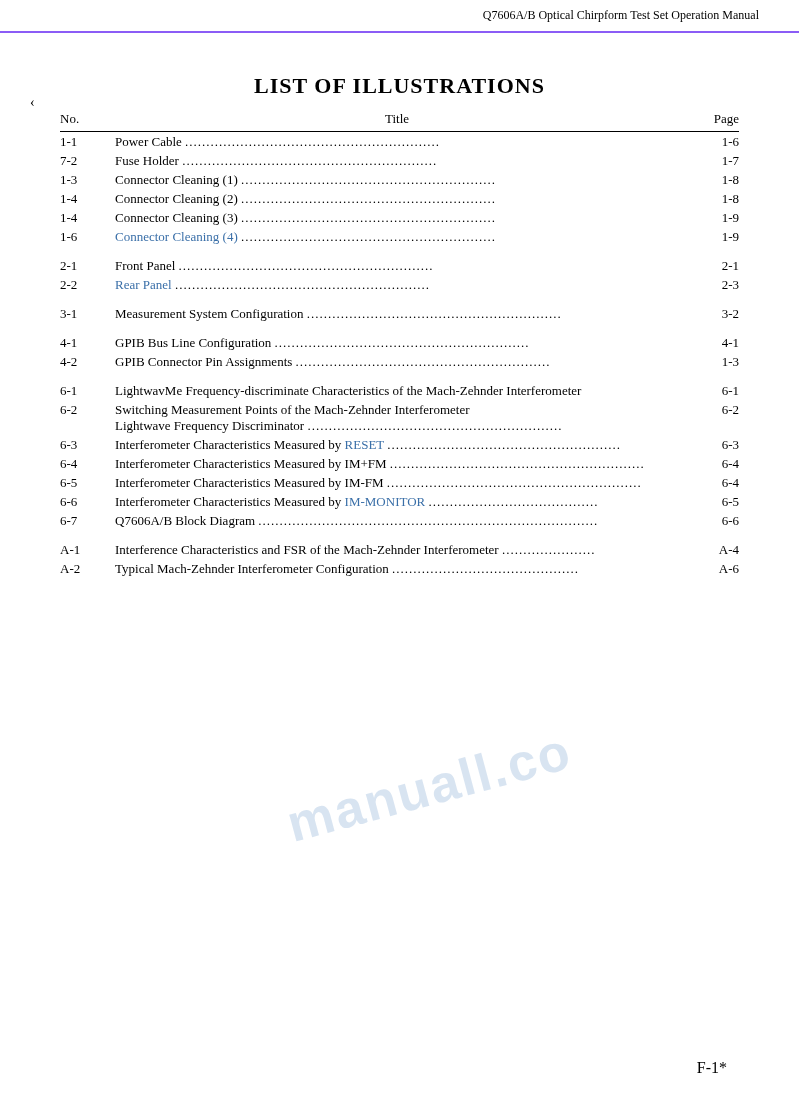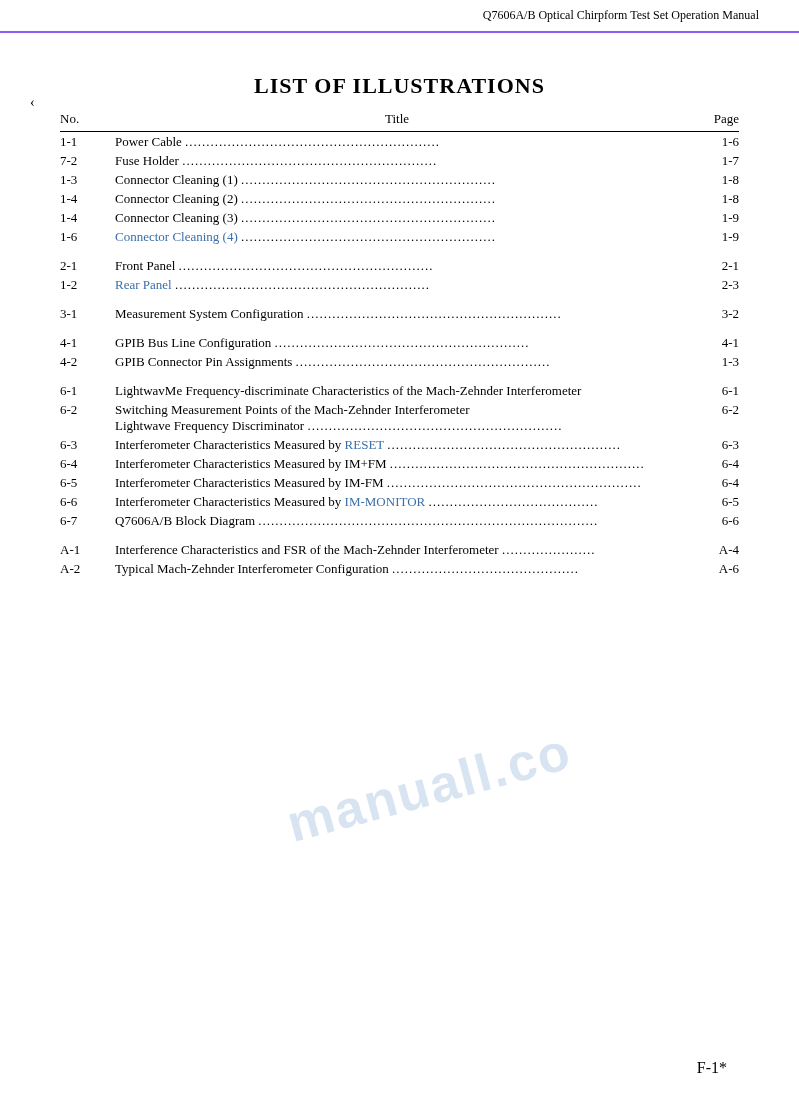--- a/index.html
+++ b/index.html
@@ -148,21 +148,21 @@
         </tr>
         <tr class="spacer-row">
           <td colspan="3"></td>
         </tr>
         <tr class="toc-row">
           <td class="col-no">2-1</td>
           <td class="col-title"><span>Front Panel </span><span class="dots">............................................................</span></td>
           <td class="col-page">2-1</td>
         </tr>
         <tr class="toc-row">
-          <td class="col-no">1-2</td>
+          <td class="col-no">2-2</td>
           <td class="col-title"><span class="highlight-blue">Rear Panel </span><span class="dots">............................................................</span></td>
           <td class="col-page">2-3</td>
         </tr>
         <tr class="spacer-row">
           <td colspan="3"></td>
         </tr>
         <tr class="toc-row">
           <td class="col-no">3-1</td>
           <td class="col-title"><span>Measurement System Configuration </span><span class="dots">............................................................</span></td>
           <td class="col-page">3-2</td>

